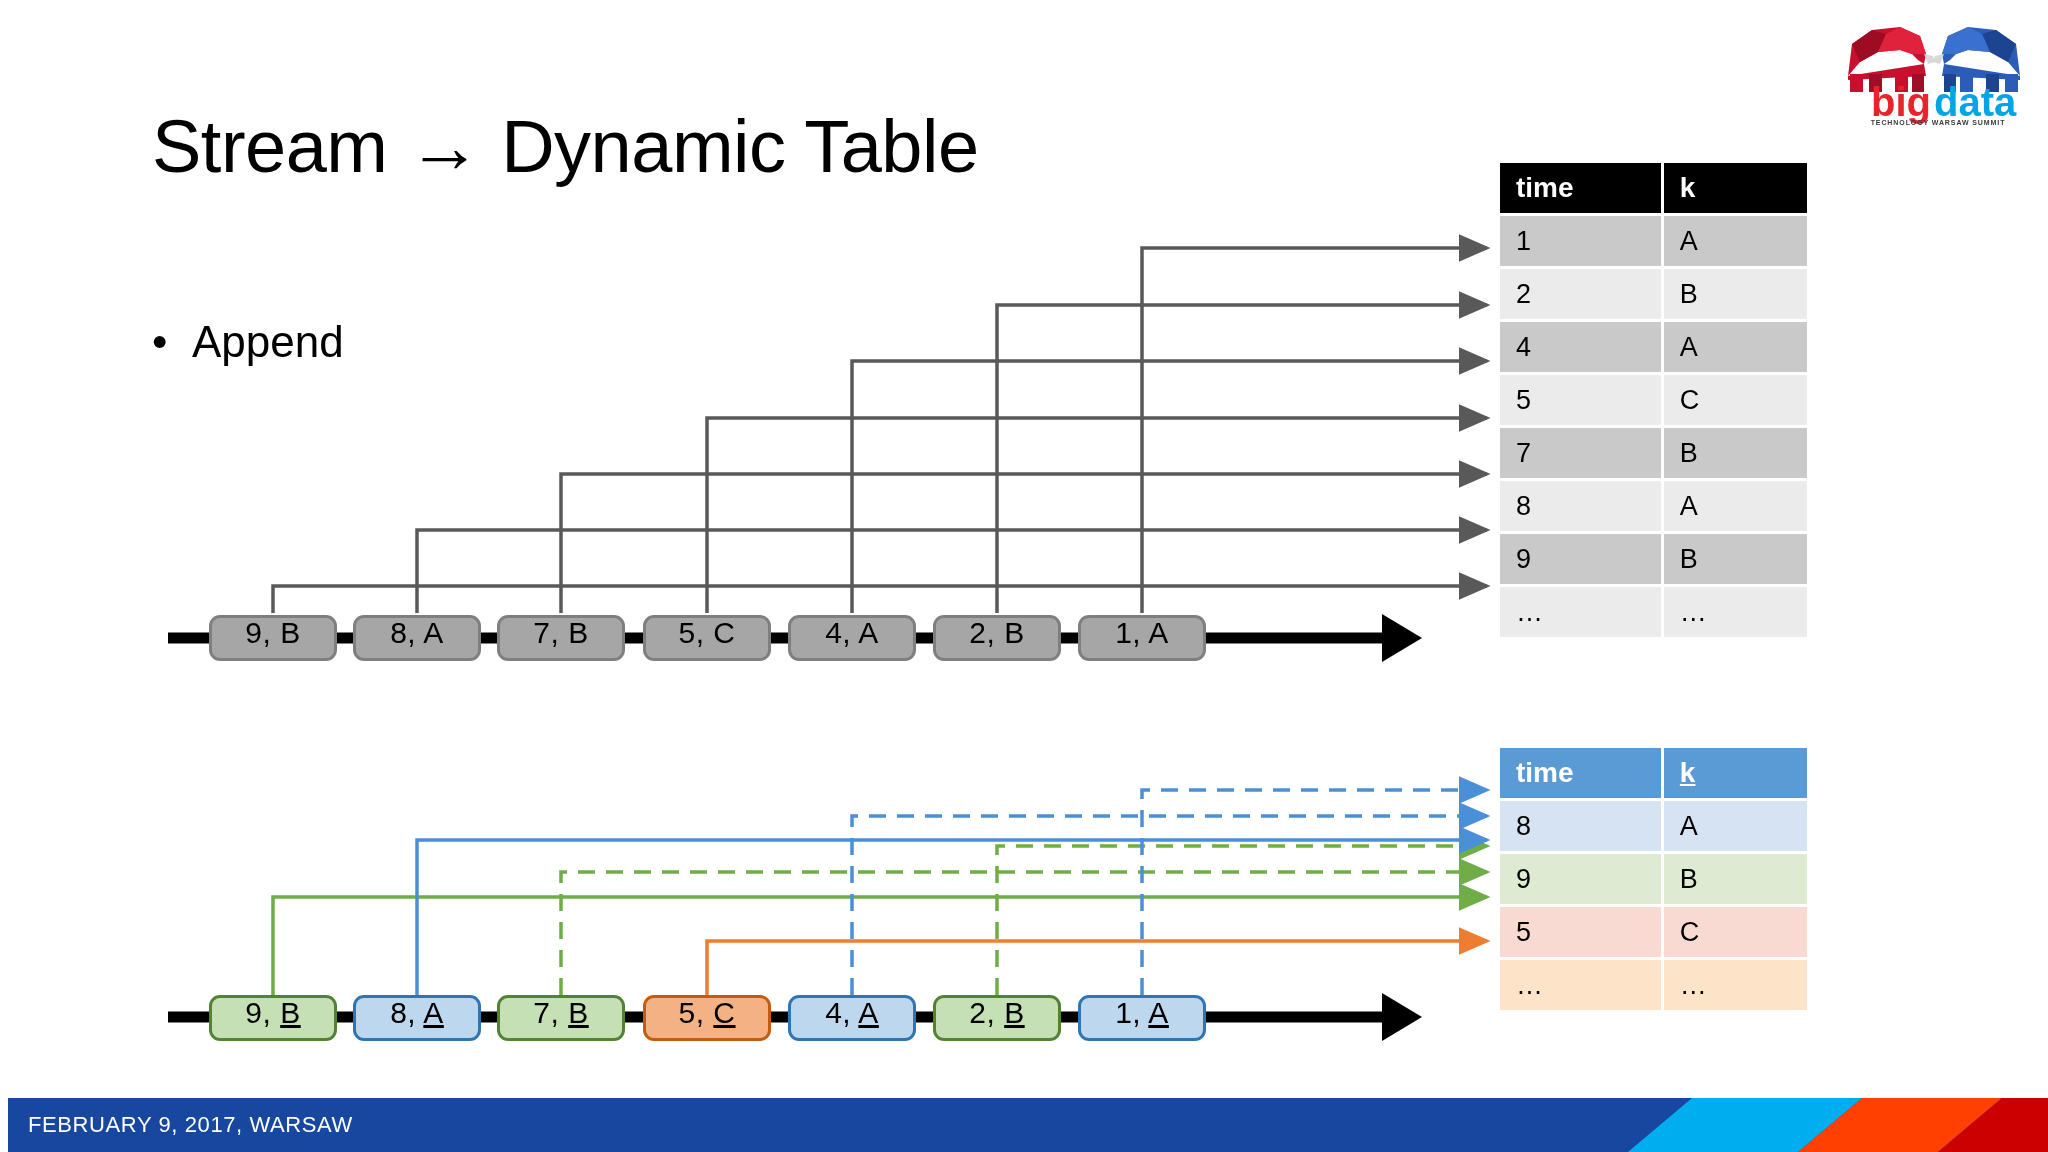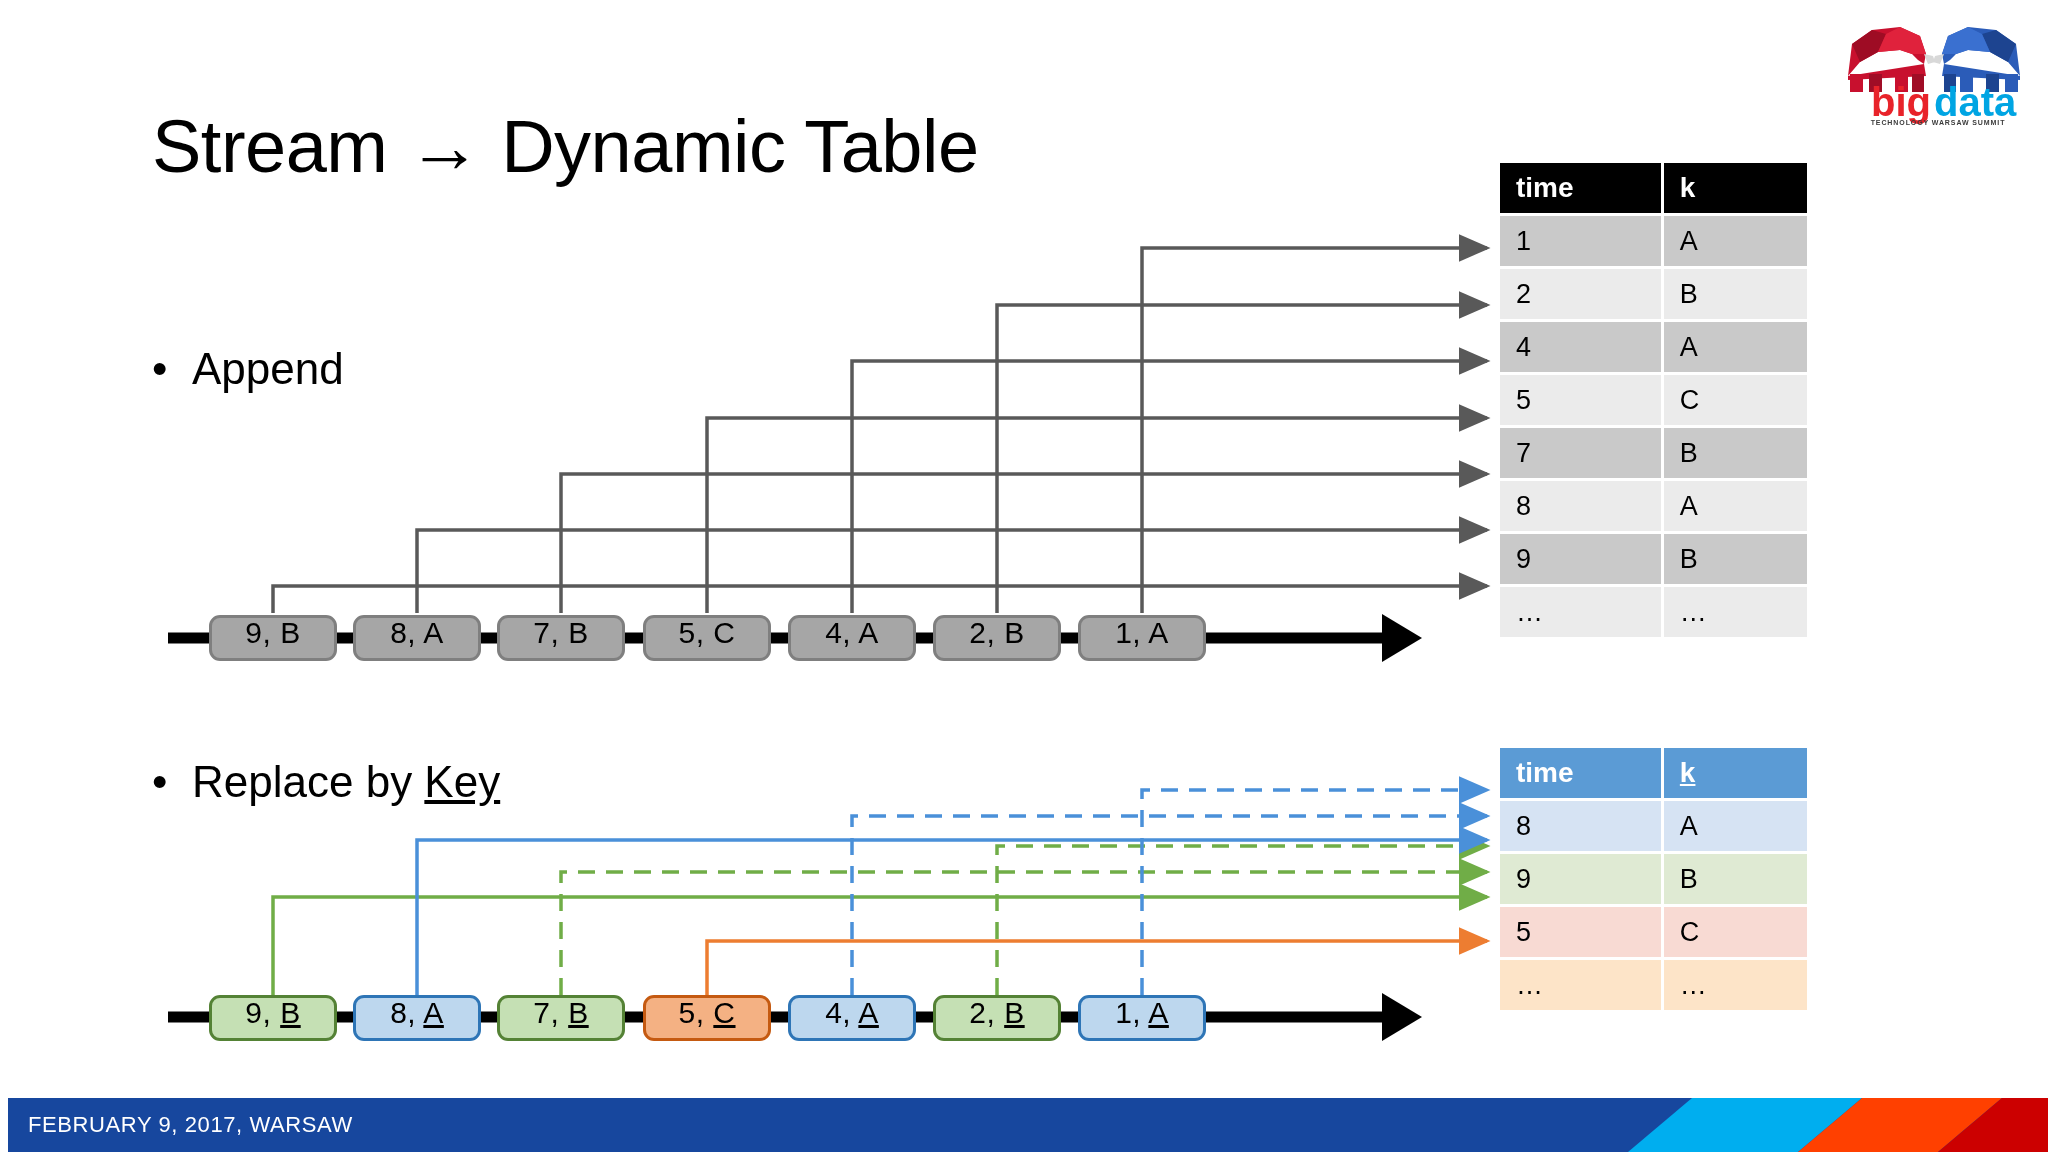--- a/index.html
+++ b/index.html
@@ -48,21 +48,20 @@
   }
 
   
   .bullet {
     position: absolute;
     font-size: 44px;
     font-weight: 400;
     white-space: nowrap;
     color: #000000;
     line-height: 1;
-    margin-top: 27px;
   }
   .bullet .dot {
     display: inline-block;
     width: 40px;
   }
   .bullet .ul { text-decoration: underline; }
   #bullet-append  { left: 152px; top: 320px; }
   #bullet-replace { left: 152px; top: 733px; }
 
   
@@ -196,23 +195,20 @@
       </g>
 
       <text x="33" y="102" font-family="Liberation Sans, sans-serif" font-size="40" font-weight="bold" fill="#e8232a">big</text>
       <text x="96" y="102" font-family="Liberation Sans, sans-serif" font-size="40" font-weight="bold" fill="#00a5e3">data</text>
       <text x="100" y="111" font-family="Liberation Sans, sans-serif" font-size="7" font-weight="bold" letter-spacing="0.9" fill="#3b3b3b" text-anchor="middle">TECHNOLOGY WARSAW SUMMIT</text>
     </svg>
   </div>
 
   <div class="bullet" id="bullet-append">
     <span class="dot">•</span><span>Append</span>
-  </div>
-  <div class="bullet" id="bullet-replace">
-    <span class="dot">•</span><span>Replace by </span><span class="ul">Key</span>
   </div>
 
   <svg class="diagram" id="diagram-append">
     <defs>
       <marker id="ah-gray" markerWidth="9" markerHeight="9" refX="8" refY="4.5" orient="auto" markerUnits="strokeWidth">
         <path d="M0,0.6 L9,4.5 L0,8.4 z" fill="#595959"></path>
       </marker>
       <marker id="ah-black" markerWidth="6" markerHeight="6" refX="5" refY="3" orient="auto" markerUnits="strokeWidth">
         <path d="M0,0 L6,3 L0,6 z" fill="#000000"></path>
       </marker>

